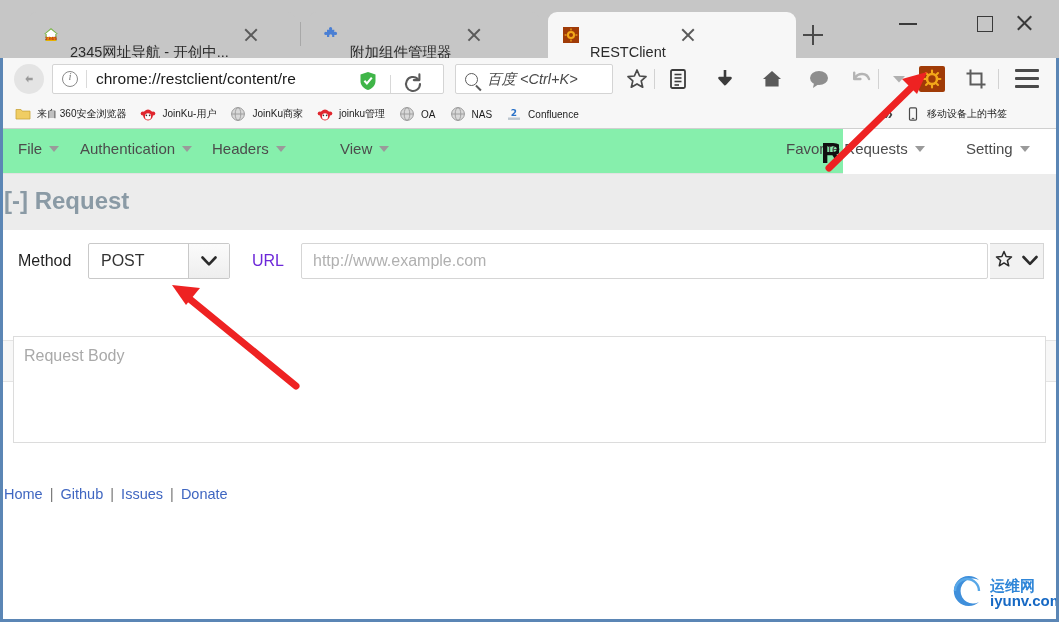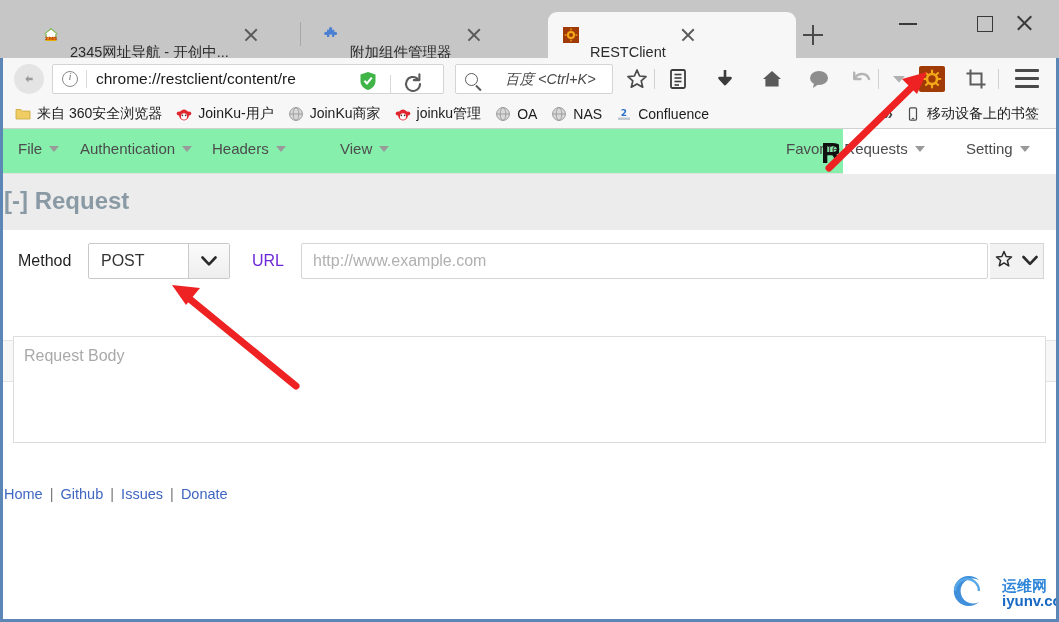--- a/index.html
+++ b/index.html
@@ -112,21 +112,21 @@
   }
   .search-mag {
     width: 13px; height: 13px; border: 1.8px solid #5b5b5b; border-radius: 50%;
     margin-left: 9px; margin-right: 9px; flex: 0 0 13px; position: relative;
   }
   .search-mag::after {
     content: ""; position: absolute; right: -5px; bottom: -4px;
     width: 7px; height: 1.8px; background: #5b5b5b; transform: rotate(45deg);
   }
   .search-ph {
-    font-size: 14.5px; color: #4a4a4a; font-style: italic; white-space: nowrap; margin-left: 18px;
+    font-size: 14.5px; color: #4a4a4a; font-style: italic; white-space: nowrap;
   }
 
   .tbicon { position: absolute; top: 6px; width: 30px; height: 30px; cursor: pointer; }
   .tbicon svg { position: absolute; left: 50%; top: 50%; transform: translate(-50%,-50%); }
   .tb-sep { position: absolute; top: 11px; width: 1px; height: 20px; background: #d2d2d2; }
 
   .ext-restclient {
     position: absolute; left: 919px; top: 8px; width: 26px; height: 26px;
     background: #a03b07; border-radius: 2px; cursor: pointer;
   }
@@ -147,21 +147,21 @@
   .bookmarks {
     position: absolute; top: 100px; left: 0; width: 1059px; height: 29px;
     background: #f7f7f7; border-bottom: 1px solid #d0d0d0;
     display: flex; align-items: center; padding-left: 8px;
   }
   .bm {
     display: flex; align-items: center; height: 24px;
     padding: 0 7px; cursor: pointer; white-space: nowrap;
   }
   .bm-ico { width: 16px; height: 16px; margin-right: 6px; flex: 0 0 16px; position: relative; }
-  .bm-label { font-size: 14px; color: #1c1c1c; }
+  .bm-label { font-size: 10px; color: #1c1c1c; }
   .bm-overflow {
     position: absolute; left: 884px; font-size: 16px; color: #444; font-weight: bold;
     letter-spacing: -1px; cursor: pointer;
   }
   .bm-mobile {
     position: absolute; left: 905px; display: flex; align-items: center; cursor: pointer;
   }
 
   
   .app {
@@ -257,21 +257,21 @@
   }
   .footer-links a { color: #3f66c1; text-decoration: none; cursor: pointer; }
   .footer-sep { color: #777; margin: 0 3px; }
 
   
   .arrows { position: absolute; top: 0; left: 0; width: 1059px; height: 622px; pointer-events: none; }
 
   
   .watermark {
     position: absolute; left: 946px; top: 570px; width: 106px; height: 46px;
-    display: flex; align-items: center; gap: 12px;
+    display: flex; align-items: center;
   }
   .wm-text { display: flex; flex-direction: column; margin-left: 2px; }
   .wm-cn { font-size: 15px; color: #2f86d8; font-weight: bold; line-height: 15px; }
   .wm-en { font-size: 15px; color: #1769c4; font-weight: bold; line-height: 16px; font-family: "Liberation Sans", sans-serif; }
 
   .edge-left { position: absolute; left: 0; top: 58px; width: 3px; height: 564px; background: #5b86b5; }
   .edge-right{ position: absolute; right: 0; top: 58px; width: 3px; height: 564px; background: #5b86b5; }
   .edge-bottom{ position: absolute; left: 0; bottom: 0; width: 1059px; height: 3px; background: #5b86b5; }
 </style>
 </head>

